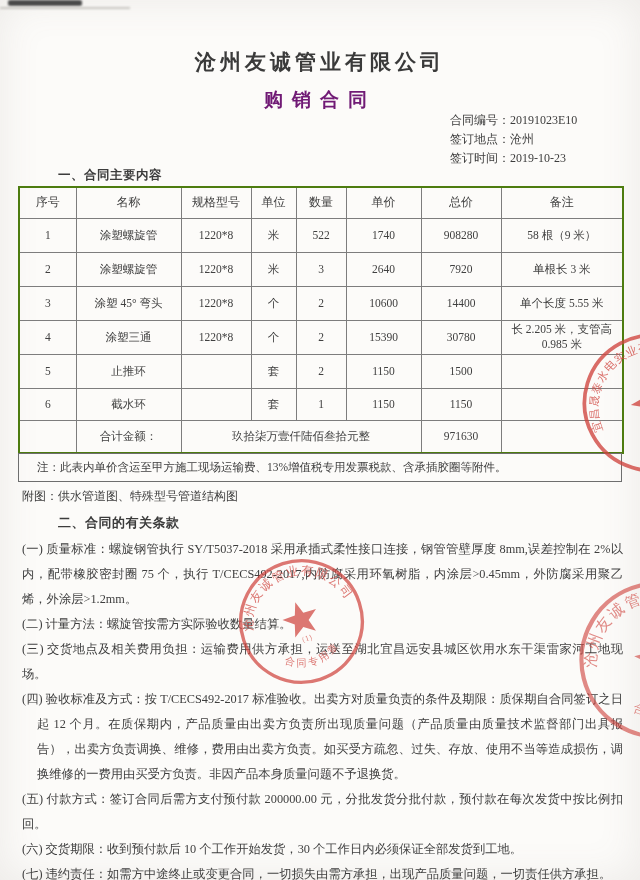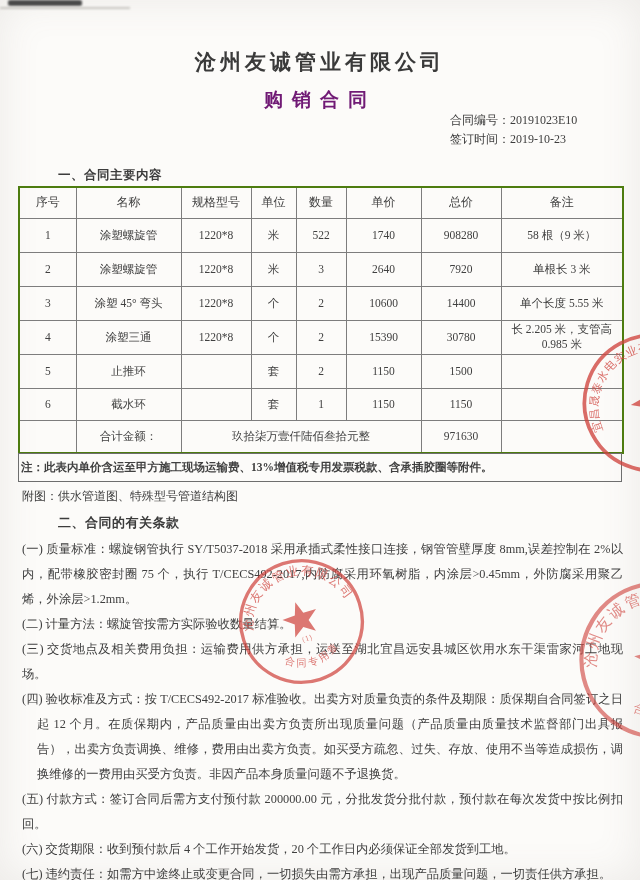--- a/index.html
+++ b/index.html
@@ -37,21 +37,21 @@
     vertical-align:middle; font-weight:normal; padding:1px 2px; overflow:hidden; }
   table.items { border:2px solid #4d7c0f; }
   table.items th { font-size:12px; }
   tr.hrow  { height:31px; }
   tr.drow  { height:34px; }
   tr.drow6 { height:32px; }
   tr.trow  { height:33px; }
 
   .note-box { position:absolute; left:18px; top:453px; width:604px; height:29px;
     border:1.5px solid #6e6e6e; display:flex; align-items:center;
-    padding-left:2px; font-size:11.5px; color:#404040;font-weight:bold; }
+    padding-left:18px; font-size:11.5px; color:#404040; }
 
   .attachment { position:absolute; left:22px; top:488px; font-size:12px; }
 
   .clauses { position:absolute; left:22px; top:537px; width:601px;
     font-size:12.3px; line-height:25px; text-align:justify; color:#3e3e3e; }
   .clauses p { margin:0; }
   .clauses p.indent { padding-left:15px; text-indent:-15px; }
 
   .stamp { position:absolute; pointer-events:none; }
   .stamp-a { left:577px; top:328px; transform:rotate(-28deg); opacity:.78; }
@@ -65,20 +65,21 @@
 <div class="page">
   <div class="smudge"></div>
   <div class="smudge2"></div>
 
   <div class="doc-title">沧州友诚管业有限公司</div>
   <div class="doc-subtitle">购销合同</div>
 
 
   <div class="meta">
     <div class="row"><span>合同编号：</span><span>20191023E10</span></div>
+    <div class="row"><span>签订地点：</span><span>沧州</span></div>
     <div class="row"><span>签订时间：</span><span>2019-10-23</span></div>
   </div>
 
   <div class="sec-heading sec1">一、合同主要内容</div>
 
   <table class="items">
     <colgroup>
       <col style="width:57px">
         <col style="width:105px">
         <col style="width:70px">
@@ -176,21 +177,21 @@
   <div class="attachment">附图：供水管道图、特殊型号管道结构图</div>
 
   <div class="sec-heading sec2">二、合同的有关条款</div>
 
   <div class="clauses">
     <p>(一) 质量标准：螺旋钢管执行 SY/T5037-2018 采用承插式柔性接口连接，钢管管壁厚度 8mm,误差控制在 2%以内，配带橡胶密封圈 75 个，执行 T/CECS492-2017,内防腐采用环氧树脂，内涂层&gt;0.45mm，外防腐采用聚乙烯，外涂层&gt;1.2mm。</p>
     <p>(二) 计量方法：螺旋管按需方实际验收数量结算。</p>
     <p>(三) 交货地点及相关费用负担：运输费用供方承担，运送至湖北宜昌远安县城区饮用水东干渠雷家河工地现场。</p>
     <p class="indent">(四) 验收标准及方式：按 T/CECS492-2017 标准验收。出卖方对质量负责的条件及期限：质保期自合同签订之日起 12 个月。在质保期内，产品质量由出卖方负责所出现质量问题（产品质量由质量技术监督部门出具报告），出卖方负责调换、维修，费用由出卖方负责。如买受方疏忽、过失、存放、使用不当等造成损伤，调换维修的一费用由买受方负责。非因产品本身质量问题不予退换货。</p>
     <p>(五) 付款方式：签订合同后需方支付预付款 200000.00 元，分批发货分批付款，预付款在每次发货中按比例扣回。</p>
-    <p>(六) 交货期限：收到预付款后 4 个工作开始发货，20 个工作日内必须保证全部发货到工地。</p>
+    <p>(六) 交货期限：收到预付款后 10 个工作开始发货，30 个工作日内必须保证全部发货到工地。</p>
     <p>(七) 违约责任：如需方中途终止或变更合同，一切损失由需方承担，出现产品质量问题，一切责任供方承担。</p>
   </div>
 
   <svg class="stamp stamp-a" width="150" height="150" viewBox="0 0 160 160">
     <defs>
       <path id="sa-top" d="M 22,100 A 60,60 0 1 1 138,100"></path>
       <path id="sa-bot" d="M 38,112 A 52,52 0 0 0 122,112"></path>
     </defs>
     <circle cx="80" cy="80" r="72" fill="none" stroke="#d0453f" stroke-width="4"></circle>
     <polygon points="80,56 85.3,70.7 100.9,71.2 88.6,80.8 92.9,95.8 80,87 67.1,95.8 71.4,80.8 59.1,71.2 74.7,70.7" fill="#d0453f"></polygon>

